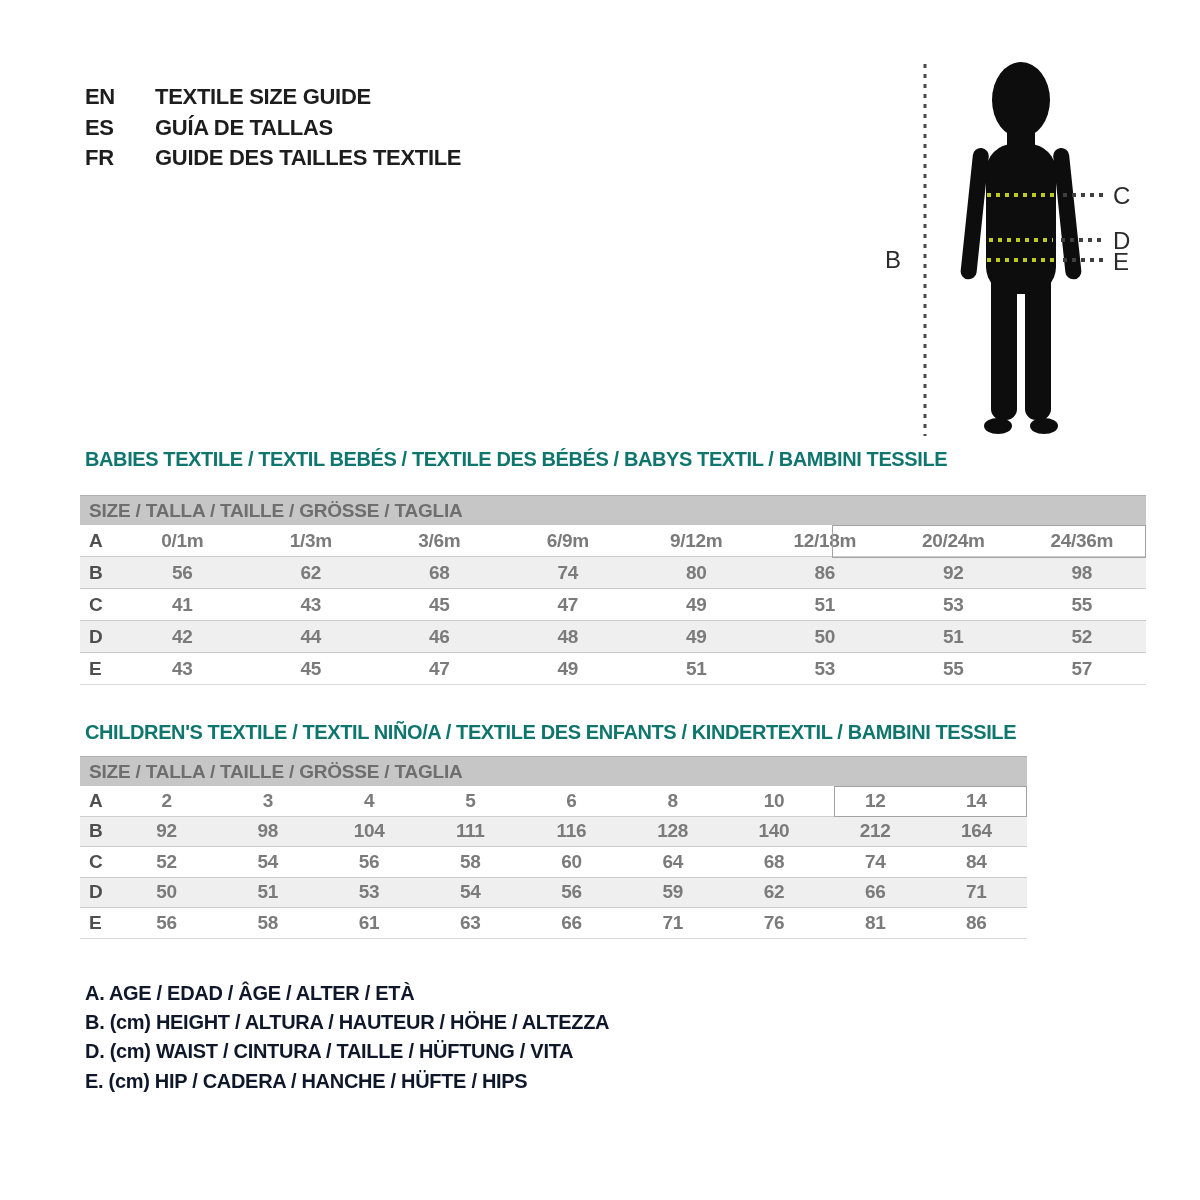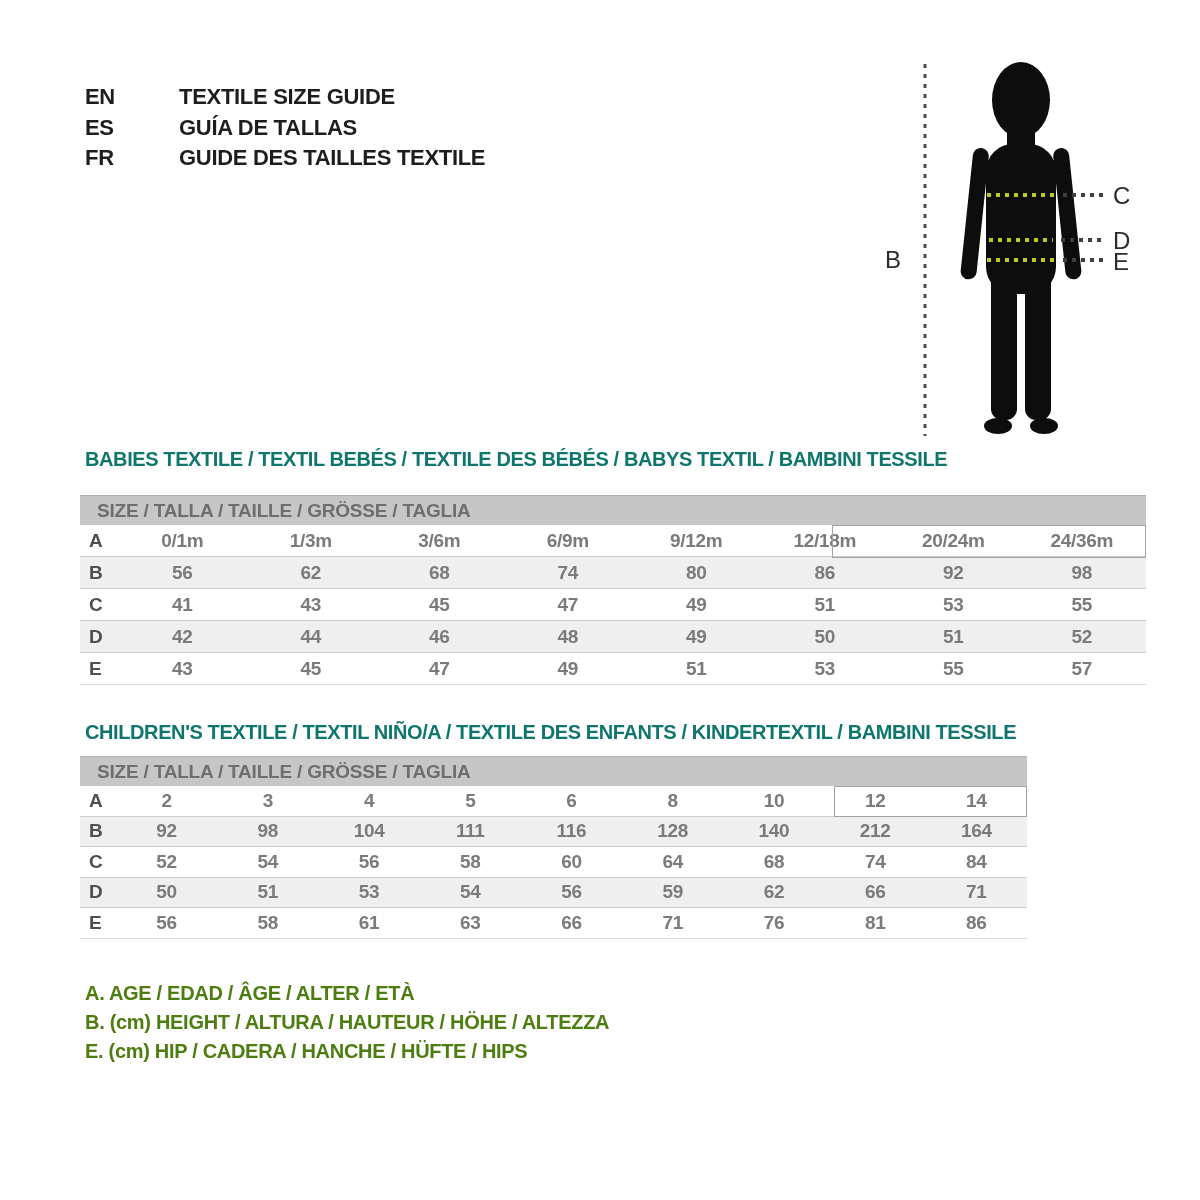--- a/index.html
+++ b/index.html
@@ -7,21 +7,21 @@
     width:1200px; height:1200px;
     background:#ffffff;
     font-family:"Liberation Sans", sans-serif;
     position:relative;
     overflow:hidden;
   }
   .canvas { position:absolute; inset:0; }
 
   
   .lang-list { position:absolute; left:85px; top:82px; }
-  .lang-row { display:flex; height:30.5px; align-items:center;gap:24px; }
+  .lang-row { display:flex; height:30.5px; align-items:center; }
   .lang-code { width:70px; font-size:22px; font-weight:700; color:#1d1d1d; letter-spacing:-0.3px; }
   .lang-label { font-size:22px; font-weight:700; color:#1d1d1d; letter-spacing:-0.3px; white-space:nowrap; }
 
   
   .figure-wrap { position:absolute; left:875px; top:48px; width:280px; height:400px; }
   svg text { font-family:"Liberation Sans", sans-serif; font-size:24px; fill:#2b2b2b; }
 
   
   .section-title {
     position:absolute; left:85px;
@@ -32,40 +32,40 @@
   .title-children { top:721px; }
 
   
   .size-table { position:absolute; left:80px; }
   .t-babies { top:495px; width:1066px; }
   .t-children { top:756px; width:947px; }
   .thead {
     height:29px; line-height:29px;
     background:#c6c6c6; border-top:1px solid #b0b0b0;
     color:#6e6e6e; font-size:19px; font-weight:700;
-    padding-left:17px; letter-spacing:-0.2px;
+    padding-left:9px; letter-spacing:-0.2px;
   }
   .trows { border-bottom:1px solid #d9d9d9; }
   .trow { display:grid; align-items:center; }
   .trow + .trow { border-top:1px solid #cccccc; }
   .t-babies .trow { height:31px; grid-template-columns:38px repeat(8,1fr); }
   .t-children .trow { height:29.5px; grid-template-columns:36px repeat(9,1fr); }
   .stripe { background:#efefef; }
   .rlabel { padding-left:9px; font-size:19px; font-weight:700; color:#4f4f4f; }
   .tcell { text-align:center; font-size:19px; font-weight:700; color:#7b7b7b; letter-spacing:-0.3px; }
 
   .hl-box { position:absolute; border:1px solid #a3a3a3; background:transparent; pointer-events:none; }
   .hl-babies { left:752px; top:30px; width:312px; height:31px; }
   .hl-children { left:754px; top:30px; width:191px; height:29px; }
 
   
   .legend { position:absolute; left:85px; top:979px; }
   .legend-item {
     height:29.2px; display:flex; align-items:center;
-    font-size:20px; font-weight:700; color:#4d7c0f;
+    font-size:20px; font-weight:700; color:#0f172a;
     letter-spacing:-0.3px; white-space:nowrap;
   }
 </style>
 </head>
 <body>
 
 <div class="canvas">
 
   <div class="lang-list">
     <div class="lang-row">
@@ -242,16 +242,17 @@
           <span class="tcell">81</span>
           <span class="tcell">86</span>
         </div>
       </div>
     <div class="hl-box hl-children"></div>
   </div>
 
   <div class="legend">
     <div class="legend-item">A. AGE / EDAD / ÂGE / ALTER / ETÀ</div>
     <div class="legend-item">B. (cm) HEIGHT / ALTURA / HAUTEUR / HÖHE / ALTEZZA</div>
+    <div class="legend-item">D. (cm) WAIST / CINTURA / TAILLE / HÜFTUNG / VITA</div>
     <div class="legend-item">E. (cm) HIP / CADERA / HANCHE / HÜFTE / HIPS</div>
   </div>
 
 </div>
 
 </body></html>

